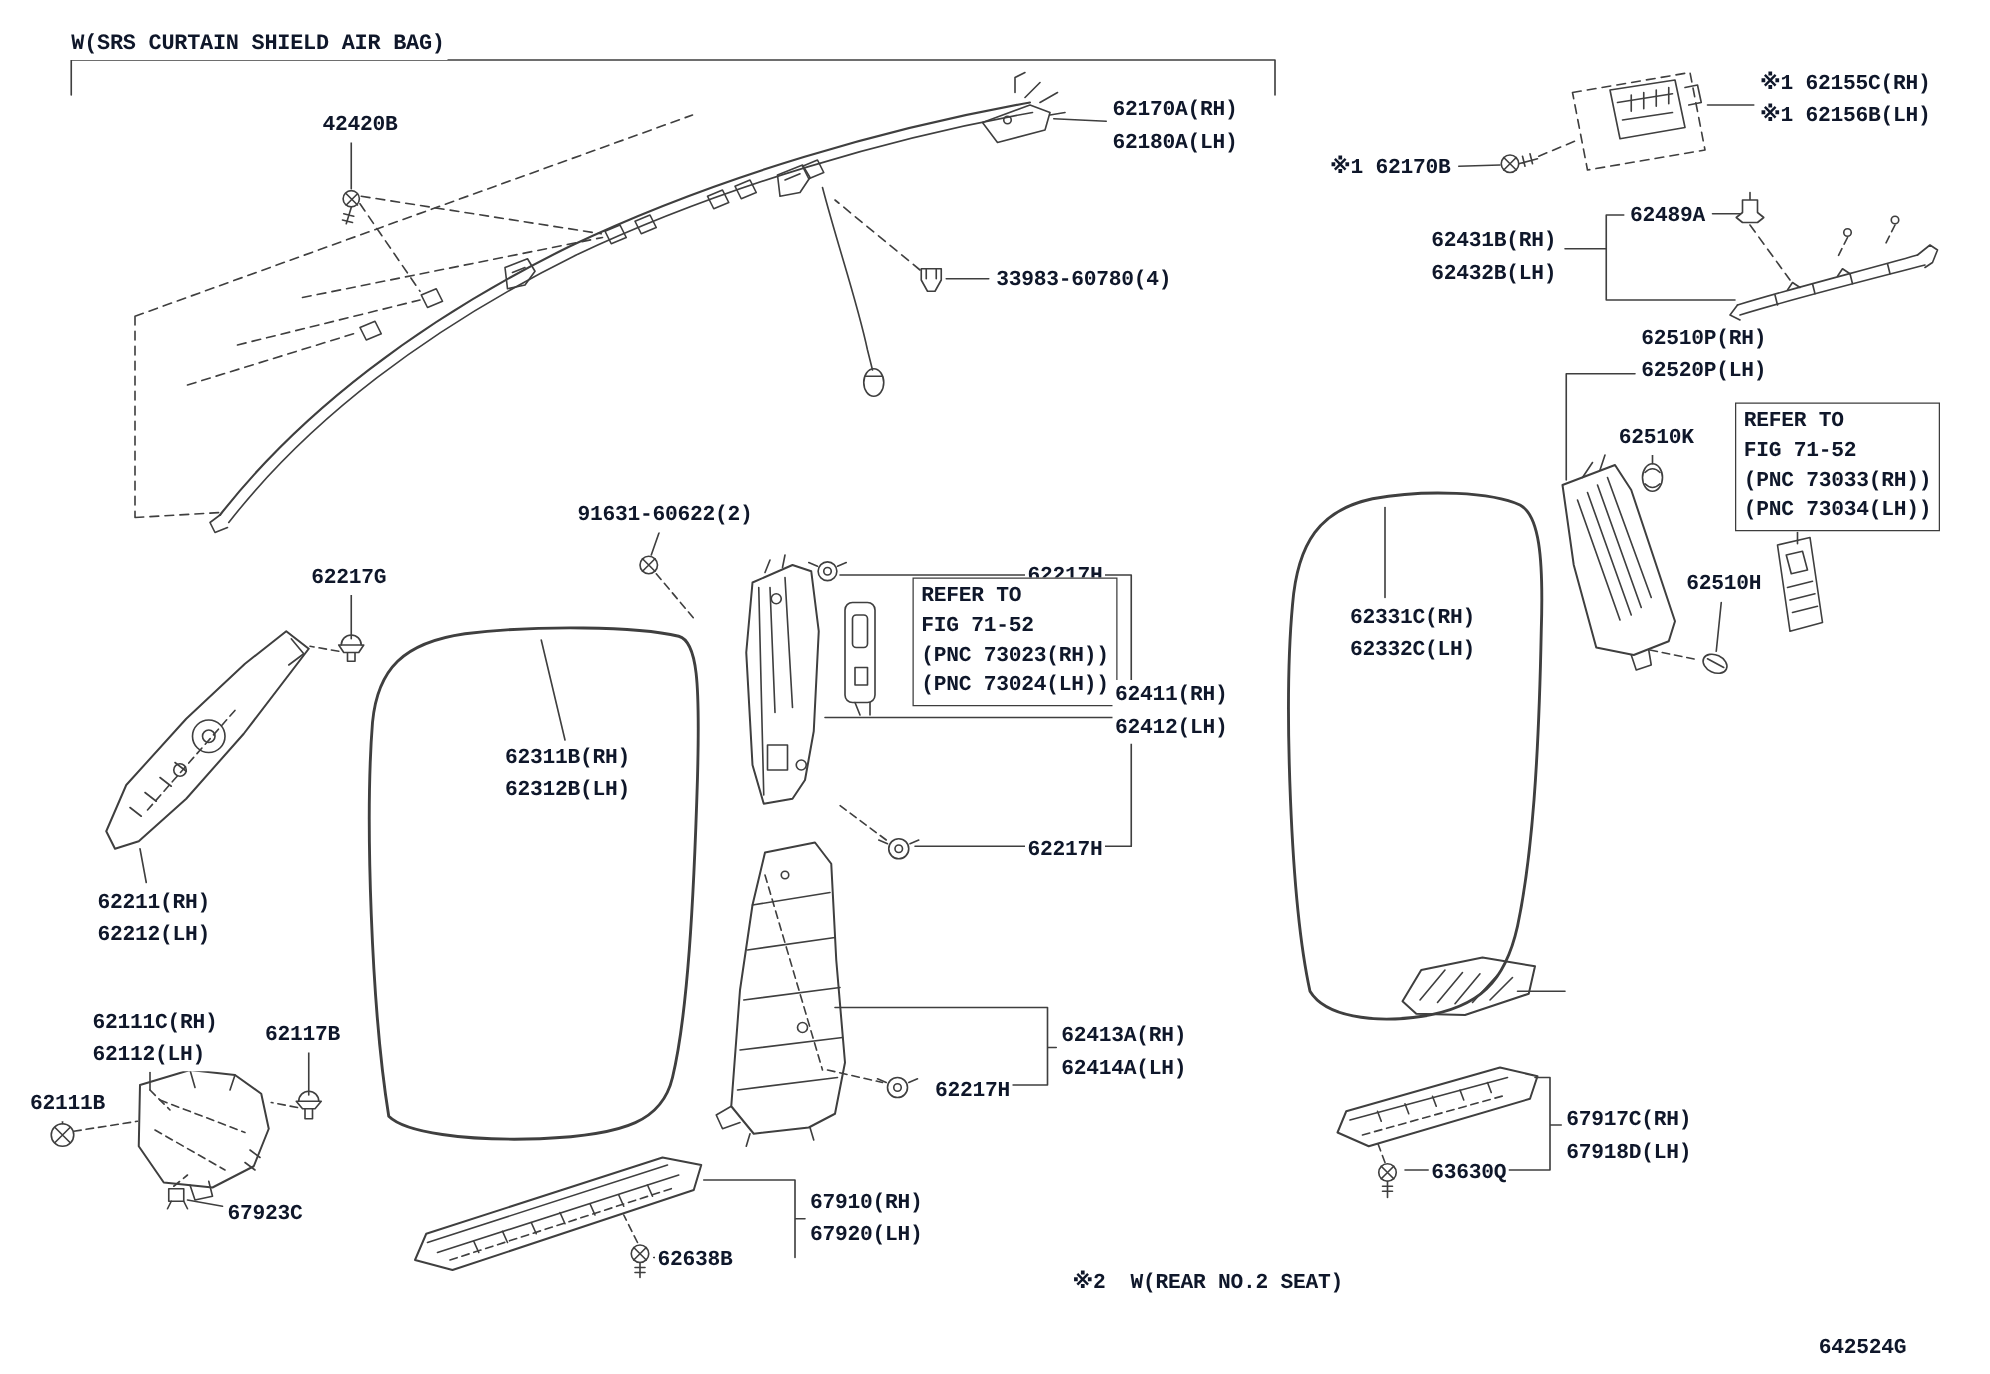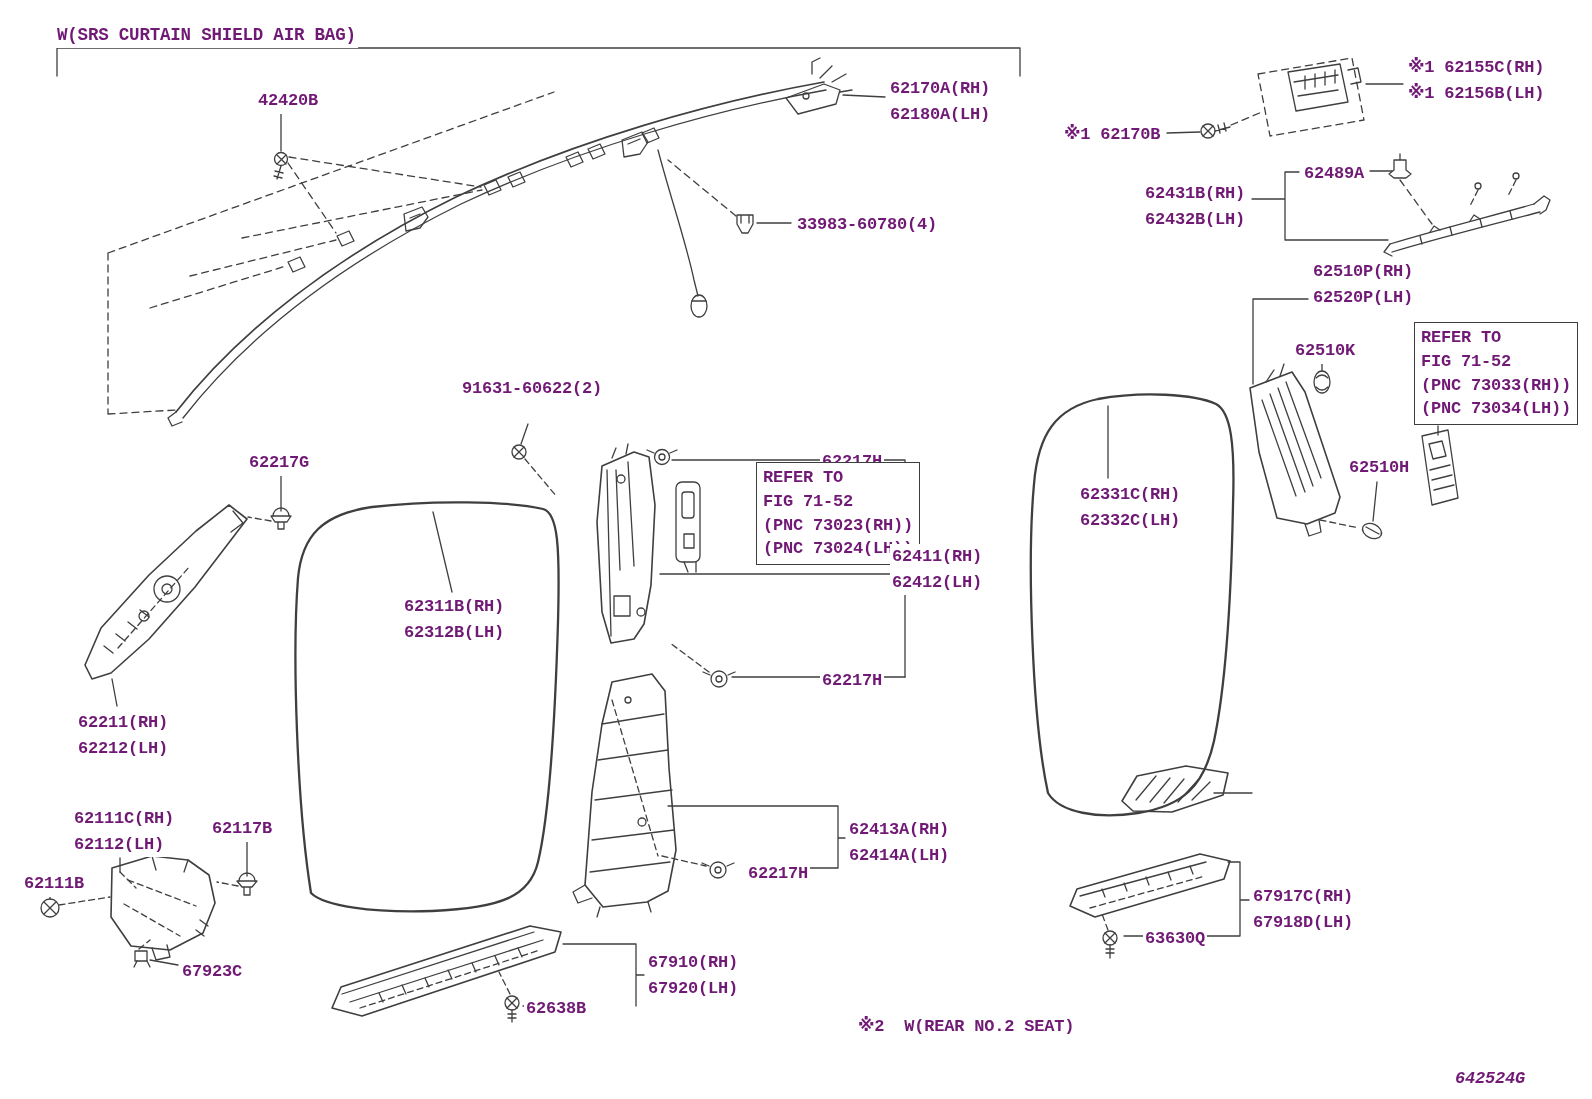--- a/index.html
+++ b/index.html
@@ -6,30 +6,29 @@
   html,body { background:#ffffff; }
   #stage {
     position:relative; width:1592px; height:1099px; background:#ffffff;
     overflow:hidden;
     font-family:"Liberation Mono","DejaVu Sans Mono","DejaVu Sans",monospace;
   }
   #lineart { position:absolute; left:0; top:0; }
   .lbl {
     position:absolute; white-space:pre;
     font:700 17px/1.5 "Liberation Mono","DejaVu Sans Mono","DejaVu Sans",monospace;
-    color:#701a75; letter-spacing:-0.2px;
+    color:#0f172a; letter-spacing:-0.2px;
     background:#ffffff; padding:0 2px;
   }
   .boxed {
     border:1.6px solid #3d3d3d; padding:3px 6px;
     line-height:1.4;
-    margin-left:26px;
   }
   .hdr { font-size:17.5px; }
-  .code { font-size:17px;font-style:italic; }
+  .code { font-size:17px; }
 </style>
 </head>
 <body>
 
 <div id="stage">
 
   <svg id="lineart" width="1592" height="1099" viewBox="0 0 1592 1099" fill="none" stroke="#3f3f3f" stroke-width="1.3" stroke-linecap="round" stroke-linejoin="round">
 
     <g>
       <path d="M57,76 L57,48 L1020,48 L1020,76"></path>
@@ -263,21 +262,21 @@
 62432B(LH)</div>
   <div class="lbl" style="left:1311px;top:259px">62510P(RH)
 62520P(LH)</div>
   <div class="lbl" style="left:1293px;top:338px">62510K</div>
   <div class="lbl boxed" style="left:1388px;top:322px">REFER TO
 FIG 71-52
 (PNC 73033(RH))
 (PNC 73034(LH))</div>
   <div class="lbl" style="left:1347px;top:455px">62510H</div>
   <div class="lbl" style="left:247px;top:450px">62217G</div>
-  <div class="lbl" style="left:460px;top:376px">91631-60622(2)</div>
+  <div class="lbl" style="left:460px;top:400px">91631-60622(2)</div>
   <div class="lbl" style="left:820px;top:449px">62217H</div>
   <div class="lbl boxed" style="left:730px;top:462px">REFER TO
 FIG 71-52
 (PNC 73023(RH))
 (PNC 73024(LH))</div>
   <div class="lbl" style="left:890px;top:544px">62411(RH)
 62412(LH)</div>
   <div class="lbl" style="left:402px;top:594px">62311B(RH)
 62312B(LH)</div>
   <div class="lbl" style="left:1078px;top:482px">62331C(RH)

